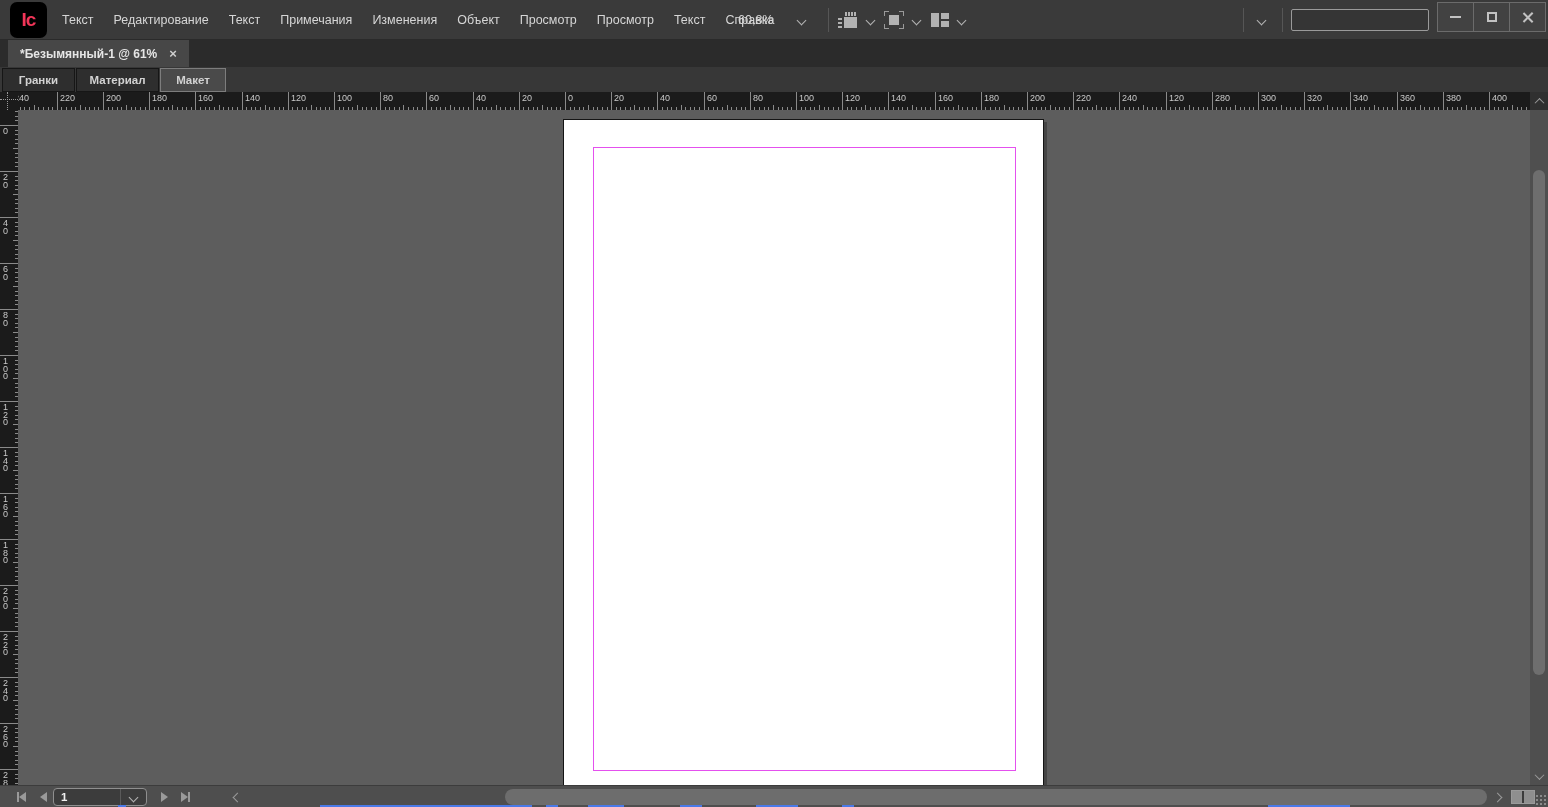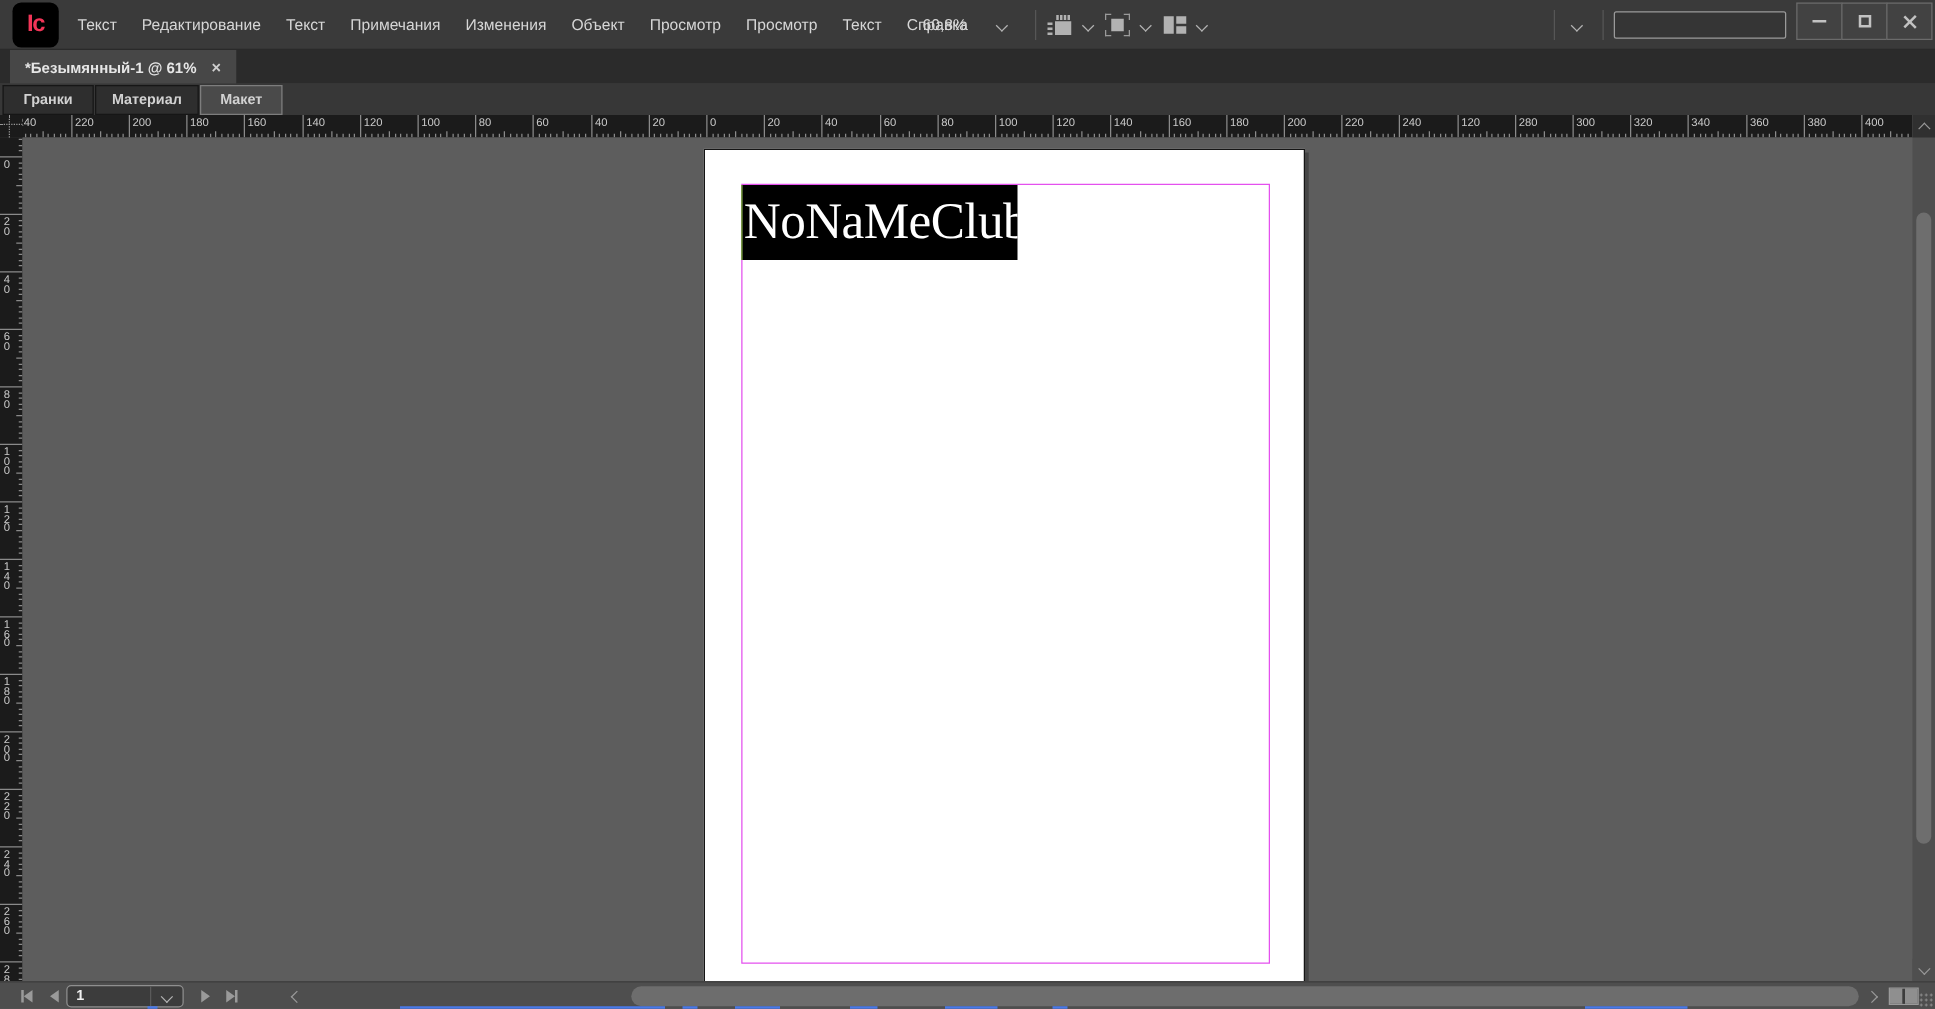--- a/index.html
+++ b/index.html
@@ -789,23 +789,20 @@
 0</div>
   </div>
 <div id="ruler-corner">
   <div class="dv"></div>
     <div class="dh"></div>
 </div>
 
 <div id="canvas">
   <div id="page">
     <div id="margin-guide"></div>
-    <div id="text-frame">
-      <div class="txt">NoNaMeClub</div>
-    </div>
   </div>
 </div>
 
 <div id="vscroll">
   <div class="arrowbox" style="top:0">
       <span class="chev-up"></span>
     </div>
   <div id="vthumb"></div>
   <div class="arrowbox bottom">
       <span class="chev-down"></span>

